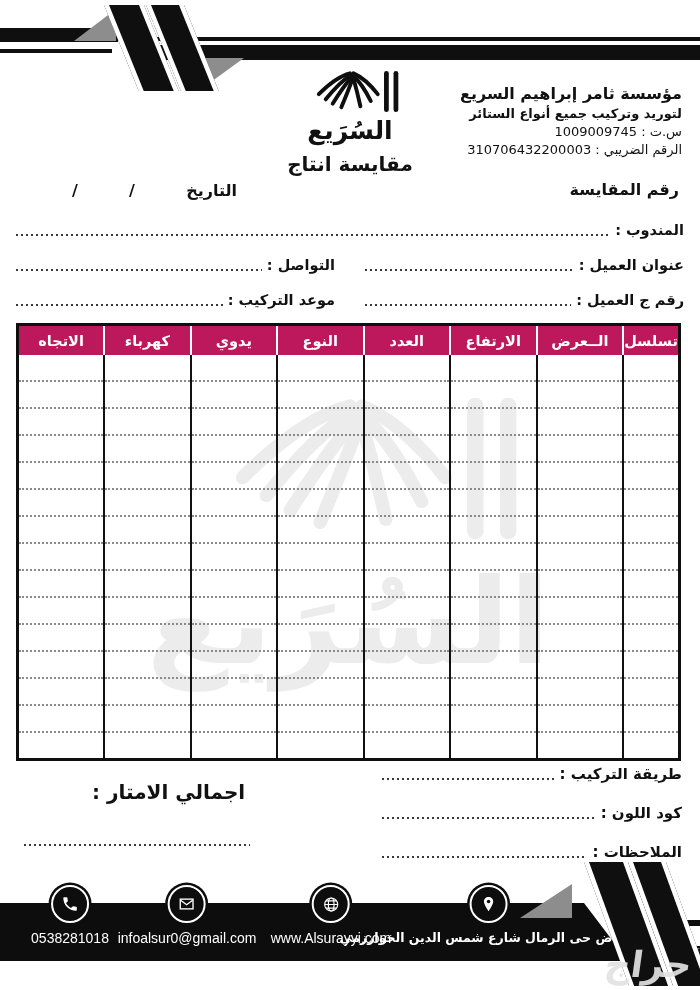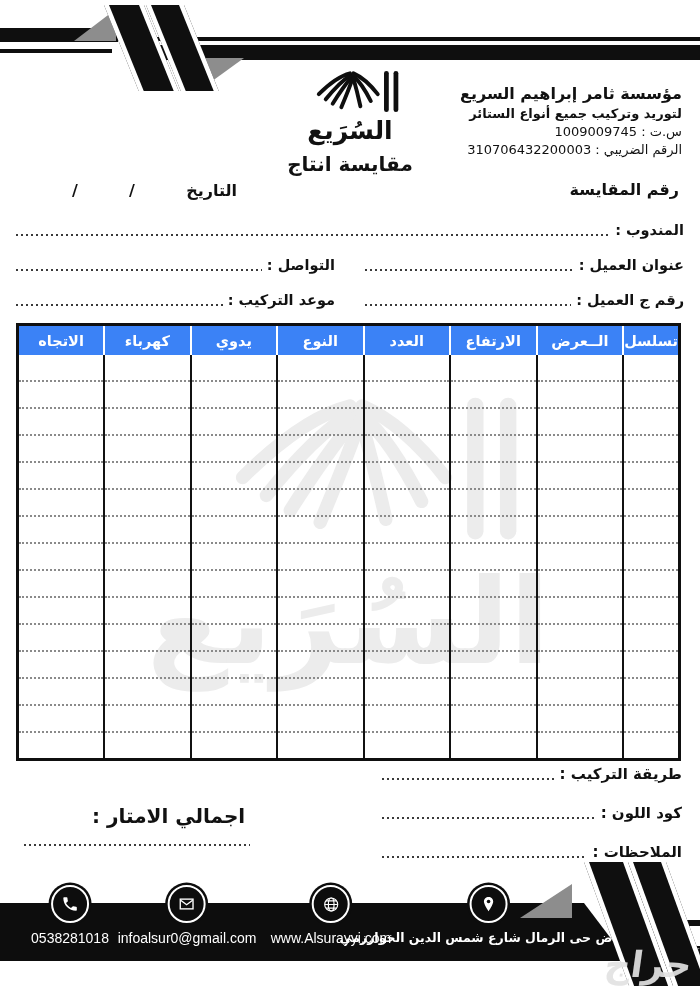--- a/index.html
+++ b/index.html
@@ -49,31 +49,31 @@
   .half{flex:1;display:flex;direction:rtl;align-items:flex-end;text-align:right;}
   .flabel{font-size:14.5px;font-weight:bold;white-space:nowrap;margin-left:5px;line-height:1.3;}
   .leader{flex:1;height:2px;margin-bottom:4px;
           background-image:repeating-linear-gradient(to right,#3a3a3a 0 2px,transparent 2px 5px);}
 
   
   .wm{position:absolute;left:150px;top:388px;width:400px;color:#ececec;text-align:center;z-index:0;}
   .wm .logo-word{font-size:118px;font-weight:bold;color:#ececec;margin-top:-14px;}
   .tbl-wrap{position:absolute;left:16px;top:323px;width:665px;z-index:1;}
   table.m{width:100%;border-collapse:collapse;direction:rtl;border:3px solid #0f0f0f;background:transparent;}
-  table.m th{background:#3b82f6;color:#fff;font-size:14.5px;font-weight:bold;height:29px;padding:0;}
+  table.m th{background:#be185d;color:#fff;font-size:14.5px;font-weight:bold;height:29px;padding:0;}
   table.m th+th{border-right:2px solid #fff;}
   table.m td{height:25px;padding:0;}
   table.m td+td{border-right:2.5px solid #111;}
   table.m tr+tr td{border-top:2px dotted #8a8a8a;}
 
   
   .sum-right{position:absolute;right:18px;top:760px;width:300px;}
   .srow{display:flex;direction:rtl;align-items:flex-end;height:24px;margin-bottom:15px;}
   .srow .flabel{font-size:15px;}
-  .total{position:absolute;left:92px;top:804px;font-size:20px;font-weight:bold;direction:rtl;}
+  .total{position:absolute;left:92px;top:780px;font-size:20px;font-weight:bold;direction:rtl;}
   .total-line{position:absolute;left:24px;top:844px;width:226px;height:2px;
           background-image:repeating-linear-gradient(to right,#3a3a3a 0 2px,transparent 2px 5px);}
 
   
   .fbar{position:absolute;left:0;top:903px;width:660px;height:58px;background:#0d0d0d;z-index:2;
         clip-path:polygon(0 0,584px 0,628px 100%,0 100%);}
   .f-item{position:absolute;top:885px;transform:translateX(-50%);text-align:center;z-index:3;color:#fff;}
   .f-ic{width:34px;height:34px;border-radius:50%;background:#0d0d0d;border:2px solid #fff;
         box-shadow:0 0 0 2.5px #0d0d0d;display:flex;align-items:center;justify-content:center;margin:0 auto;}
   .f-lab{margin-top:7px;font-size:14px;font-family:"Liberation Sans",sans-serif;white-space:nowrap;}

